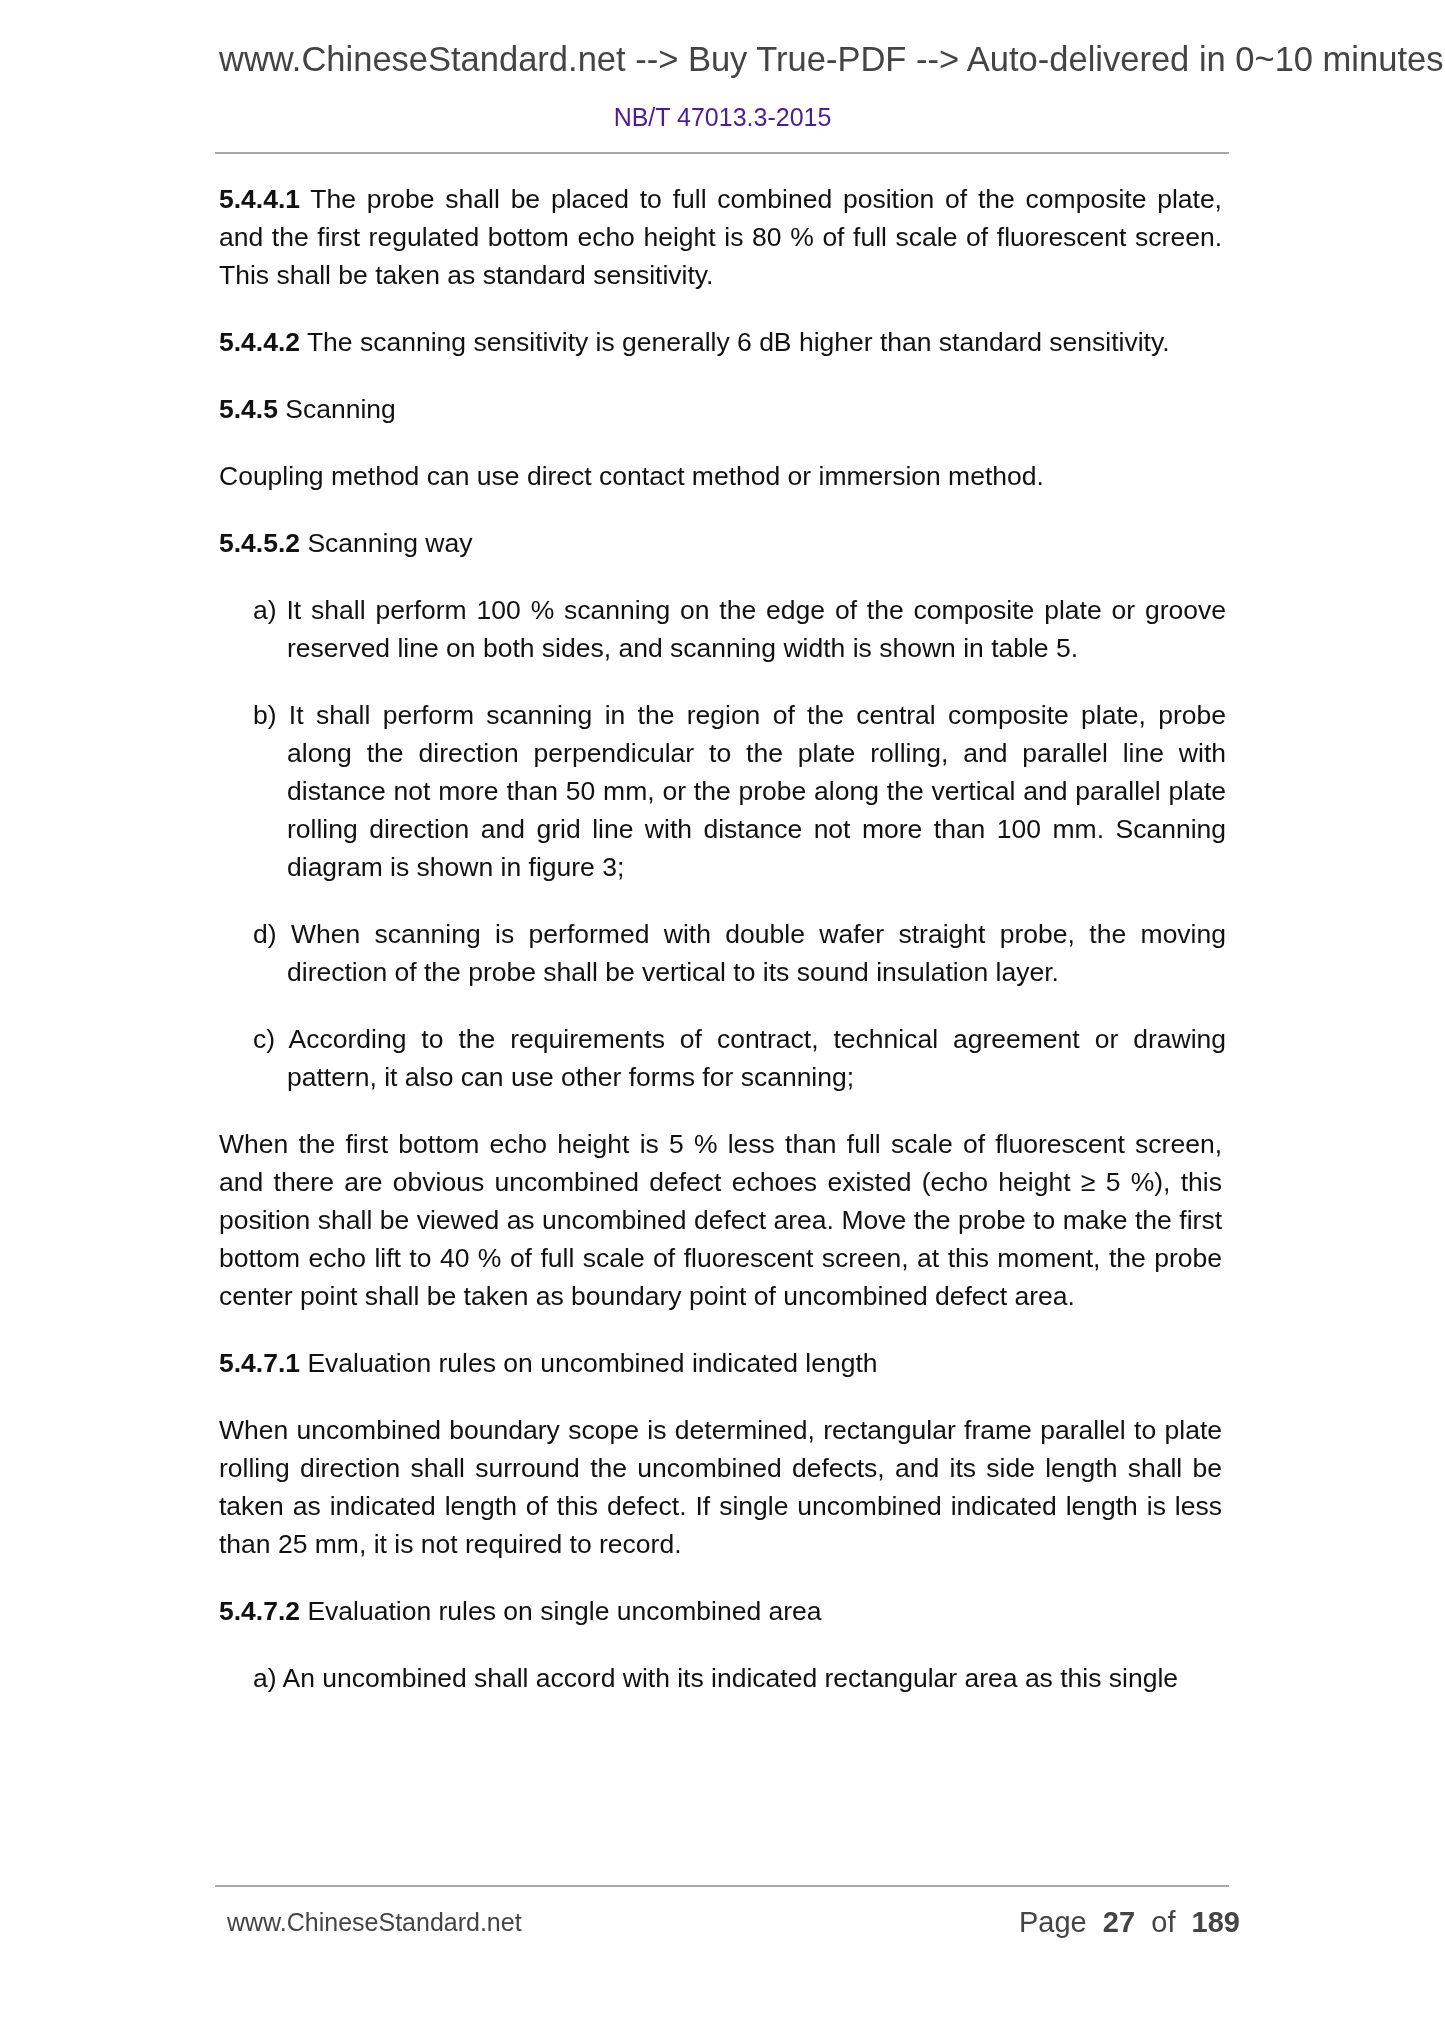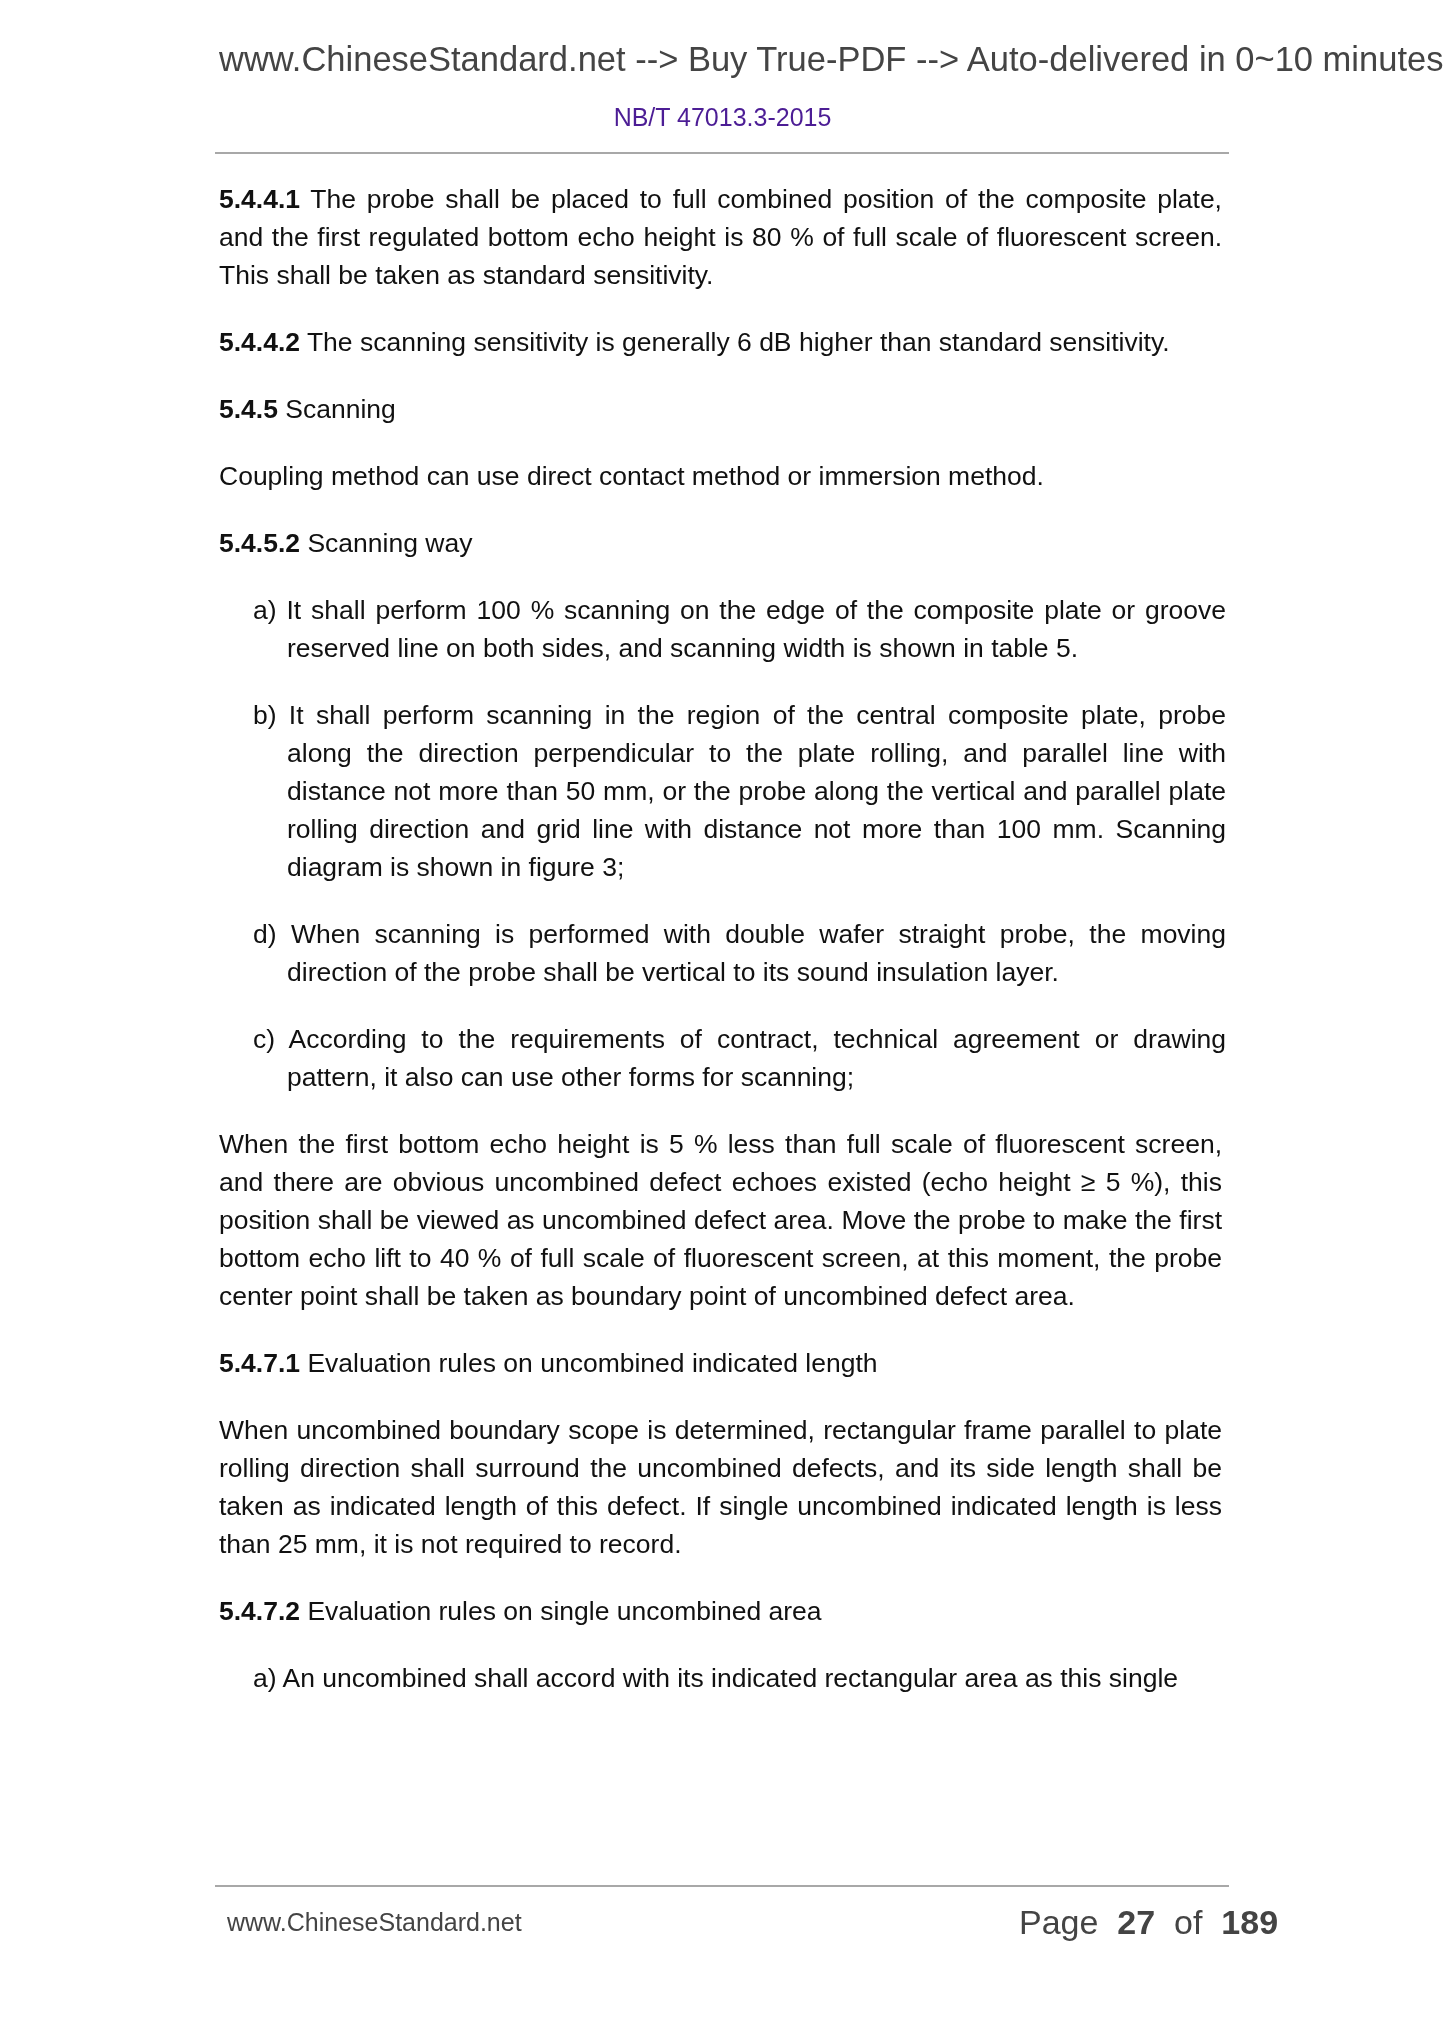--- a/index.html
+++ b/index.html
@@ -75,21 +75,21 @@
     line-height: 30px;
     color: #444444;
     text-decoration-thickness: 2px;
   }
   .footer-page {
     position: absolute;
     top: 1907px;
     left: 1019px;
     width: 196px;
     text-align: right;
-    font-size: 34px;
+    font-size: 29px;
     line-height: 30px;
     color: #444444;
     white-space: nowrap;
   }
   .footer-page .num { font-weight: bold; }
 </style>
 </head>
 <body>
 
 <div class="banner">www.ChineseStandard.net --&gt; Buy True-PDF --&gt; Auto-delivered in 0~10 minutes.</div>

